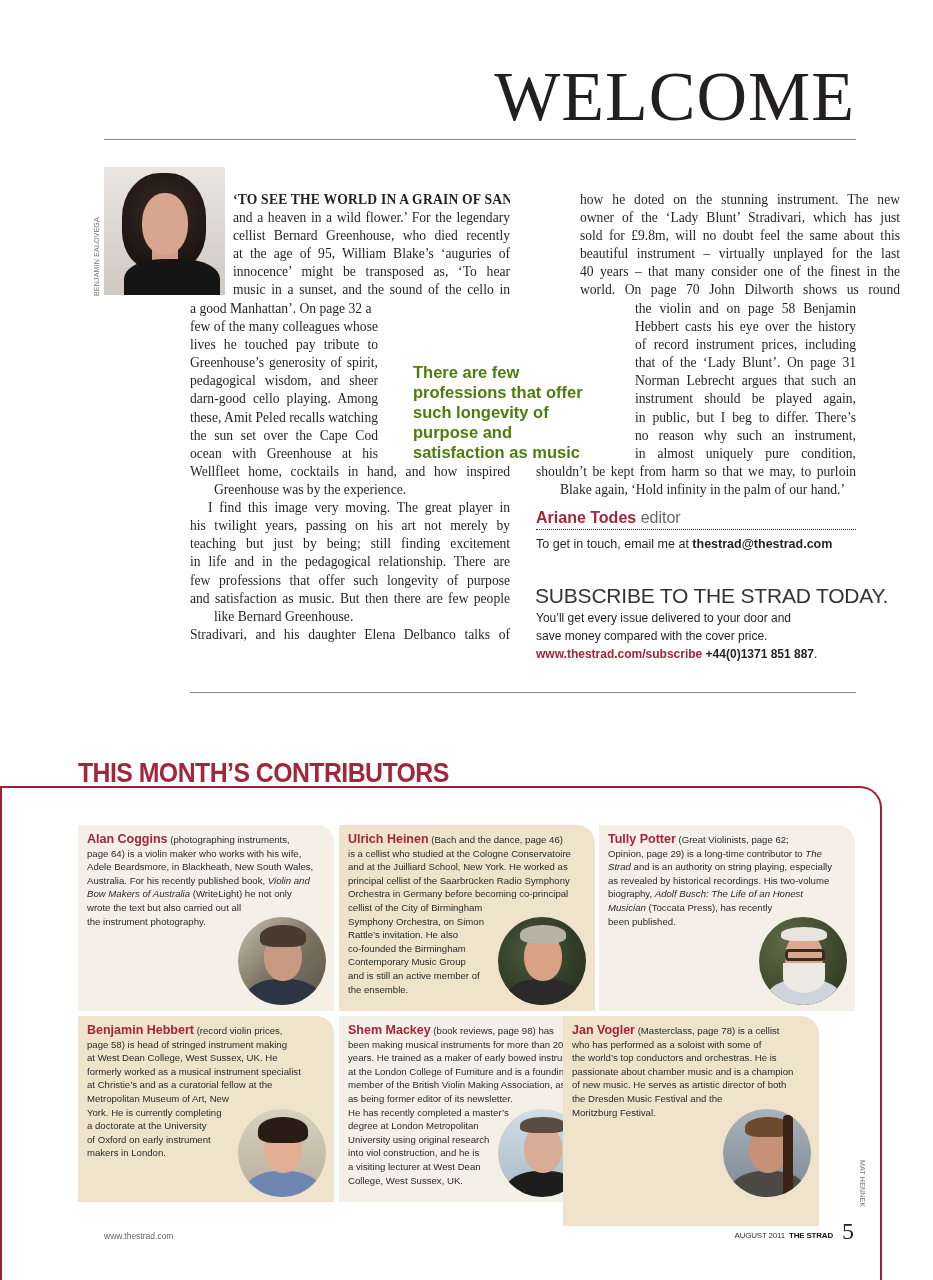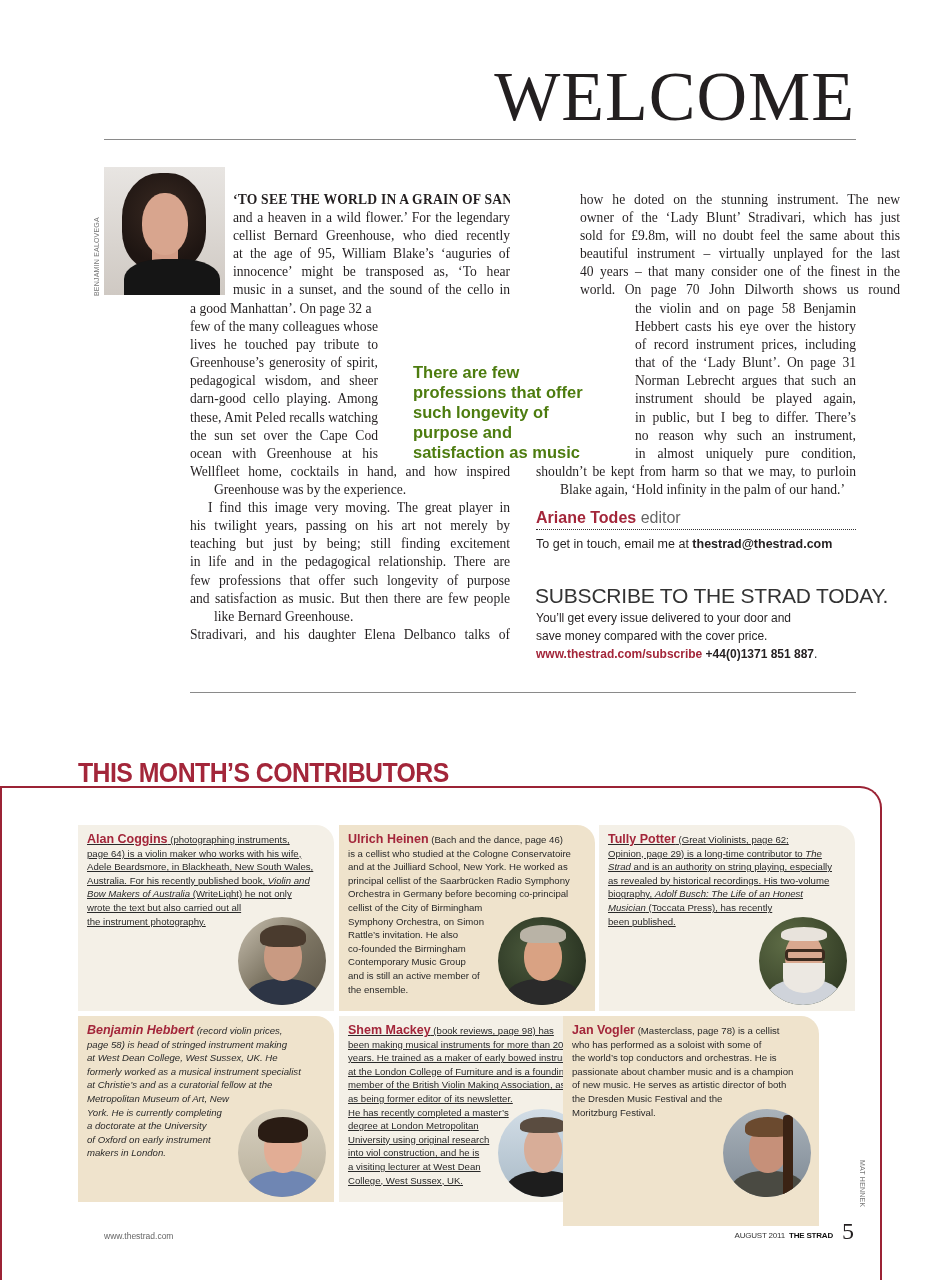--- a/index.html
+++ b/index.html
@@ -63,21 +63,21 @@
     position:absolute; left:0px; top:786px; width:882px; height:520px;
     border-top: 2px solid #9b2335; border-right: 2px solid #9b2335; border-left: 2px solid #9b2335;
     border-top-right-radius: 22px;
   }
 
   .card {
     position:absolute; border-radius: 0 18px 0 0; overflow: hidden;
     font-family: "Liberation Sans", sans-serif; font-size: 9.6px; line-height: 13.6px; color:#2a2a2a;
     padding: 8px 8px 0 9px;
   }
-  .card.light { background:#f4f0e7;text-decoration:underline; }
+  .card.light { background:#f4f0e7; }
   .card.tan { background:#efe3cc; }
   .card .cname { font-size: 12.5px; font-weight: bold; color:#a3263a; }
   .card .cl { display:block; white-space: nowrap; }
   .card i { font-style: italic; }
   .portrait {
     position:absolute; width: 88px; height: 88px; border-radius: 50%; overflow:hidden;
   }
   .portrait .bg { position:absolute; inset:0; }
   .portrait .head { position:absolute; left: 26px; top: 16px; width: 38px; height: 48px; border-radius: 48%; }
   .portrait .hair { position:absolute; left: 22px; top: 8px; width: 46px; height: 28px; border-radius: 50% 50% 30% 30%; }
@@ -243,21 +243,21 @@
   <div class="portrait" style="left:160px; top:92px;">
     <div class="bg" style="background:radial-gradient(circle at 30% 30%,#5d6b45 0%,#27301c 100%);"></div>
     <div class="torso" style="background:#cfd3da;"></div>
     <div class="head" style="background:#d9a88f;"></div>
     <div class="hair" style="background:#e8e3dc; height:14px; top:10px;"></div>
     <div style="position:absolute; left:24px; top:46px; width:42px; height:30px; border-radius:0 0 50% 50%; background:#ece8e2;"></div>
     <div class="glasses"></div>
   </div>
 </div>
 
-<div class="card tan" style="left:78px; top:1016px; width:256px; height:186px;font-style:italic;">
+<div class="card tan" style="left:78px; top:1016px; width:256px; height:186px;">
   <span class="cl"><span class="cname">Benjamin Hebbert</span><span> (record violin prices,</span></span>
   <span class="cl">page 58) is head of stringed instrument making</span>
   <span class="cl">at West Dean College, West Sussex, UK. He</span>
   <span class="cl">formerly worked as a musical instrument specialist</span>
   <span class="cl">at Christie’s and as a curatorial fellow at the</span>
   <span class="cl">Metropolitan Museum of Art, New</span>
   <span class="cl">York. He is currently completing</span>
   <span class="cl">a doctorate at the University</span>
   <span class="cl">of Oxford on early instrument</span>
   <span class="cl">makers in London.</span>

